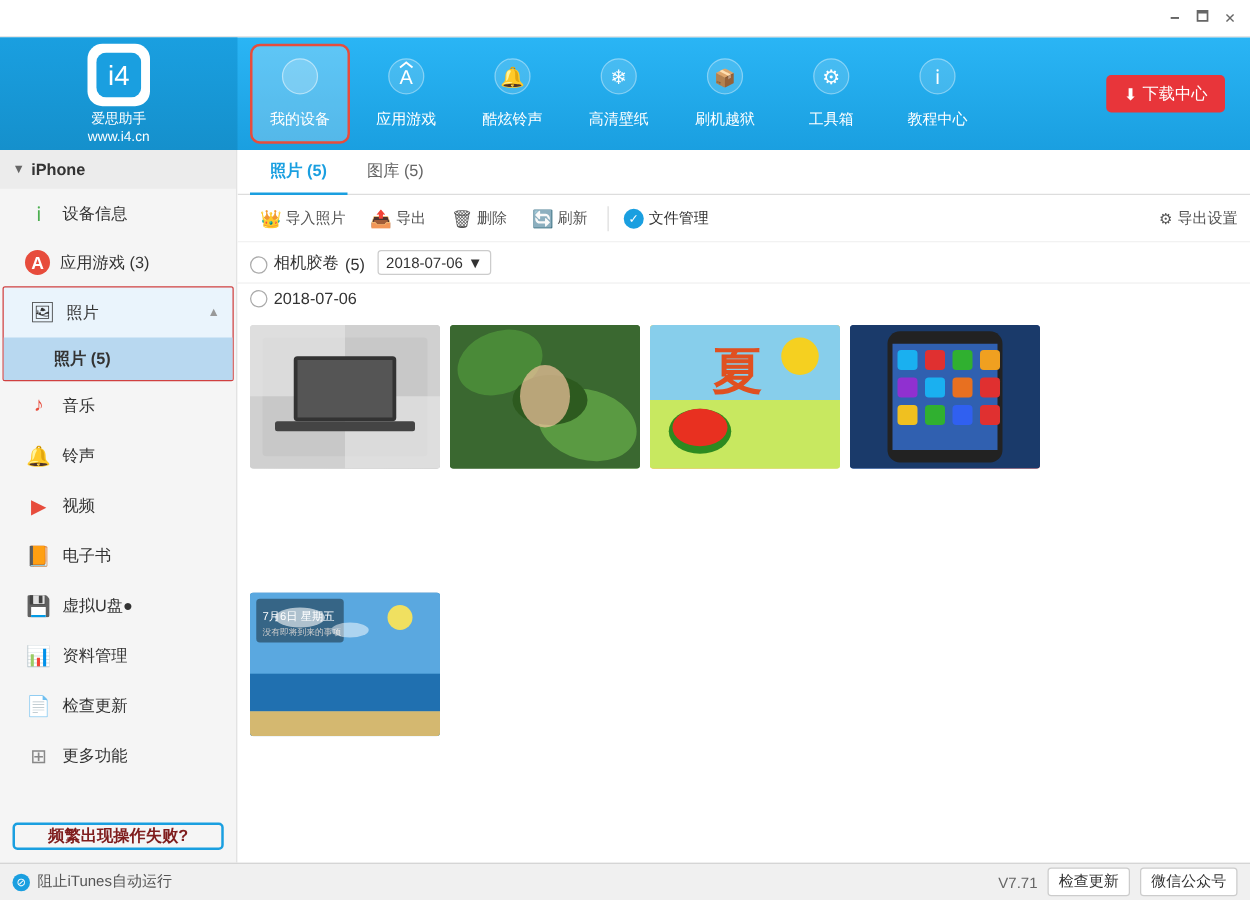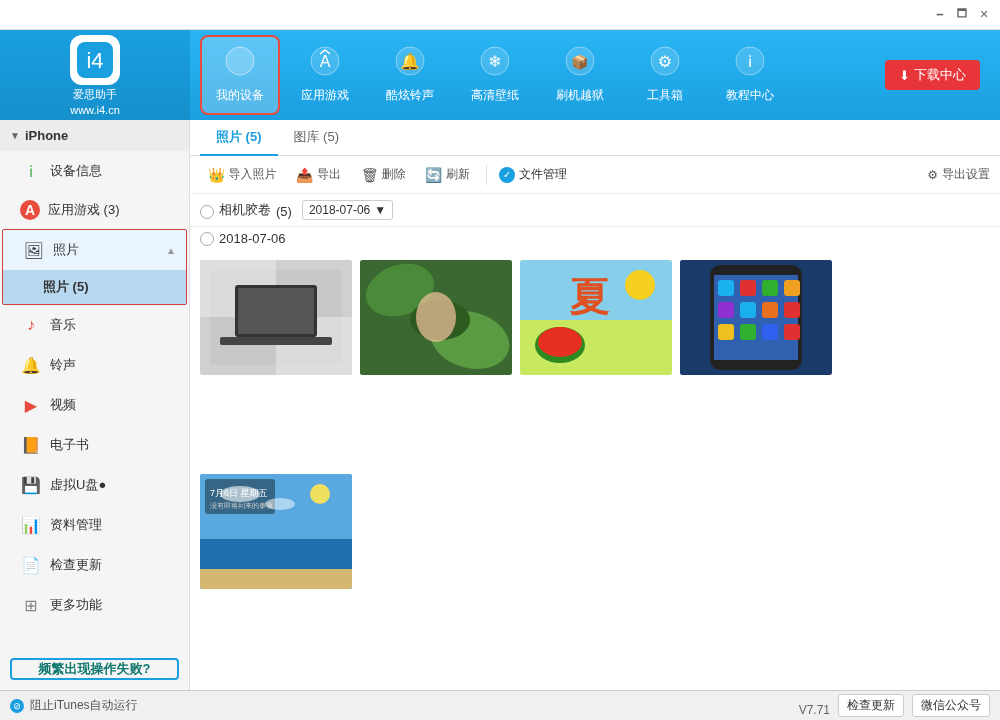--- a/index.html
+++ b/index.html
@@ -77,21 +77,21 @@
       cursor: pointer; color: #333; font-size: 13px;
     }
     .sidebar-sub-item.active { background: #b8d8f0; font-weight: bold; }
     .sidebar-section-label {
       display: flex; align-items: center; padding: 9px 10px 9px 20px;
       cursor: pointer; color: #333; font-size: 13px; gap: 8px; position: relative;
     }
     .sidebar-section-label .expand-icon { margin-left: auto; font-size: 10px; color: #999; }
     .sidebar-bottom { margin-top: auto; padding: 10px; }
     .sidebar-trouble-btn {
-      width: 100%; background: transparent; border: 2px solid #1a9fe0; color: #0f766e;
+      width: 100%; background: transparent; border: 2px solid #1a9fe0; color: #7f1d1d;
       border-radius: 4px; padding: 0 0; font-size: 13px; cursor: pointer; font-weight: bold;
     }
 
     
     .content-area { flex: 1; display: flex; flex-direction: column; background: #fff; overflow: hidden; }
 
     
     .tabs { display: flex; border-bottom: 1px solid #ddd; padding: 0 10px; background: #fff; }
     .tab {
       padding: 8px 16px; cursor: pointer; font-size: 13px; color: #666;
@@ -140,21 +140,21 @@
     }
     .photo-inner { width: 100%; height: 100%; display: flex; align-items: center; justify-content: center; }
 
     
     .status-bar {
       height: 30px; background: #f0f0f0; border-top: 1px solid #ccc;
       display: flex; align-items: center; padding: 0 10px; gap: 10px; font-size: 12px; color: #555;
     }
     .status-left { display: flex; align-items: center; gap: 6px; cursor: pointer; }
     .status-center { flex: 1; text-align: center; }
-    .status-right { margin-left: auto; display: flex; gap: 8px; align-items: flex-end; }
+    .status-right { margin-left: auto; display: flex; gap: 8px; align-items: center; }
     .version-text { color: #666; }
     .status-btn {
       border: 1px solid #ccc; background: #fff; border-radius: 3px; padding: 2px 8px;
       font-size: 12px; cursor: pointer; color: #333;
     }
 
     
     .photo-1 { background: linear-gradient(135deg, #e8e8e8 0%, #c8c8c8 50%, #b0b0b0 100%); }
     .photo-2 { background: linear-gradient(135deg, #4a7a3a 0%, #2d5a1f 50%, #6aaa4a 100%); }
     .photo-3 { background: linear-gradient(135deg, #f0c040 0%, #e87020 50%, #c0d870 100%); }

